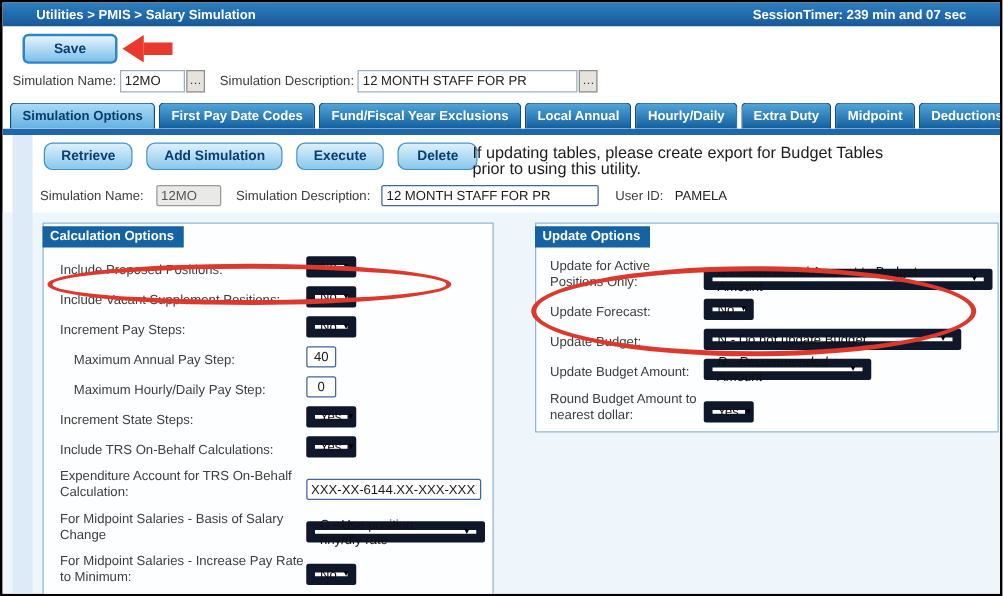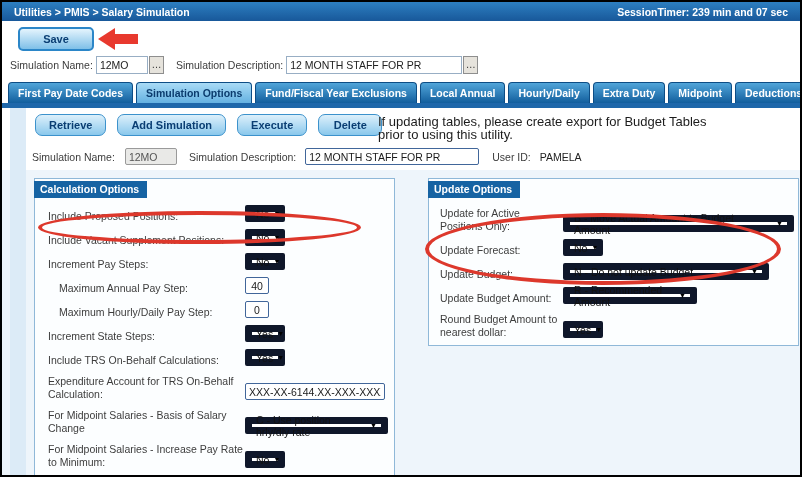--- a/index.html
+++ b/index.html
@@ -4,21 +4,21 @@
 <style>
   * { box-sizing: border-box; }
   body { margin: 0; background: #888; font-family: "Liberation Sans", sans-serif; }
   .frame { position: relative; width: 802px; height: 477px; background: #fff;
            border: 2px solid #000; overflow: hidden; margin: 0 auto; }
 
   
   .topbar { position: absolute; top: 0; left: 0; right: 0; height: 19px;
             background: linear-gradient(#2d7fc1, #18589a); color: #fff;
             display: flex; justify-content: space-between; align-items: center;
-            padding: 0 12px; font-size: 10.5px; font-weight: bold; }
+            padding: 0 27px; font-size: 10.5px; font-weight: bold; }
 
   
   .savebtn { position: absolute; top: 25px; left: 16px; width: 76px; height: 24px;
              background: linear-gradient(#e4f4fd, #7fc0e8); border: 2px solid #2b86c8;
              border-radius: 5px; color: #0a3e73; font-weight: bold; font-size: 11px;
              font-family: inherit; cursor: pointer; }
   .red-arrow { position: absolute; top: 26px; left: 96px; display: flex; align-items: center; }
   .red-arrow .head { width: 0; height: 0; border-top: 11px solid transparent;
                      border-bottom: 11px solid transparent; border-right: 17px solid #e8392e; }
   .red-arrow .tail { width: 23px; height: 10px; background: #e8392e; }
@@ -79,21 +79,21 @@
   .lbl.ind { padding-left: 11px; }
 
   .dd { display: inline-flex; align-items: center; justify-content: space-between;
         border: 7px solid #0f172a; border-radius: 2px; background: #fff; height: 17px;
         padding: 0 4px; font-size: 10.5px; color: #111; cursor: pointer; flex: 0 0 auto; }
   .dd .arr { font-size: 7px; color: #000; margin-left: 4px; }
   .dd-s  { width: 40px; }
   .dd-w  { width: 143px; }
   .dd-xw { width: 231px; }
   .dd-w2 { width: 206px; }
-  .dd-m  { width: 134px; }
+  .dd-m  { width: 134px; font-style: italic; }
   .tin-s { width: 24px; text-align: center; }
   .tin-w { width: 140px; }
 
   
   .red-oval { position: absolute; border: 4px solid #dd382c; border-radius: 50%;
               pointer-events: none; background: transparent; }
   .red1 { left: 36px;  top: 209px; width: 323px; height: 33px; }
   .red2 { left: 423px; top: 211px; width: 356px; height: 72px; }
 </style>
 </head>
@@ -118,22 +118,22 @@
     <input class="ti" style="width: 52px;" value="12MO">
     <button class="ell">…</button>
     <span class="sp" style="width:12px"></span>
     <span>Simulation Description:</span>
     <span class="sp" style="width:3px"></span>
     <input class="ti" style="width: 176px;" value="12 MONTH STAFF FOR PR">
     <button class="ell">…</button>
   </div>
 
   <div class="tabs">
+    <div class="tab active">Simulation Options</div>
     <div class="tab">First Pay Date Codes</div>
-    <div class="tab active">Simulation Options</div>
     <div class="tab">Fund/Fiscal Year Exclusions</div>
     <div class="tab">Local Annual</div>
     <div class="tab">Hourly/Daily</div>
     <div class="tab">Extra Duty</div>
     <div class="tab">Midpoint</div>
     <div class="tab">Deductions</div>
 
   </div>
   <div class="strip"></div>
 

